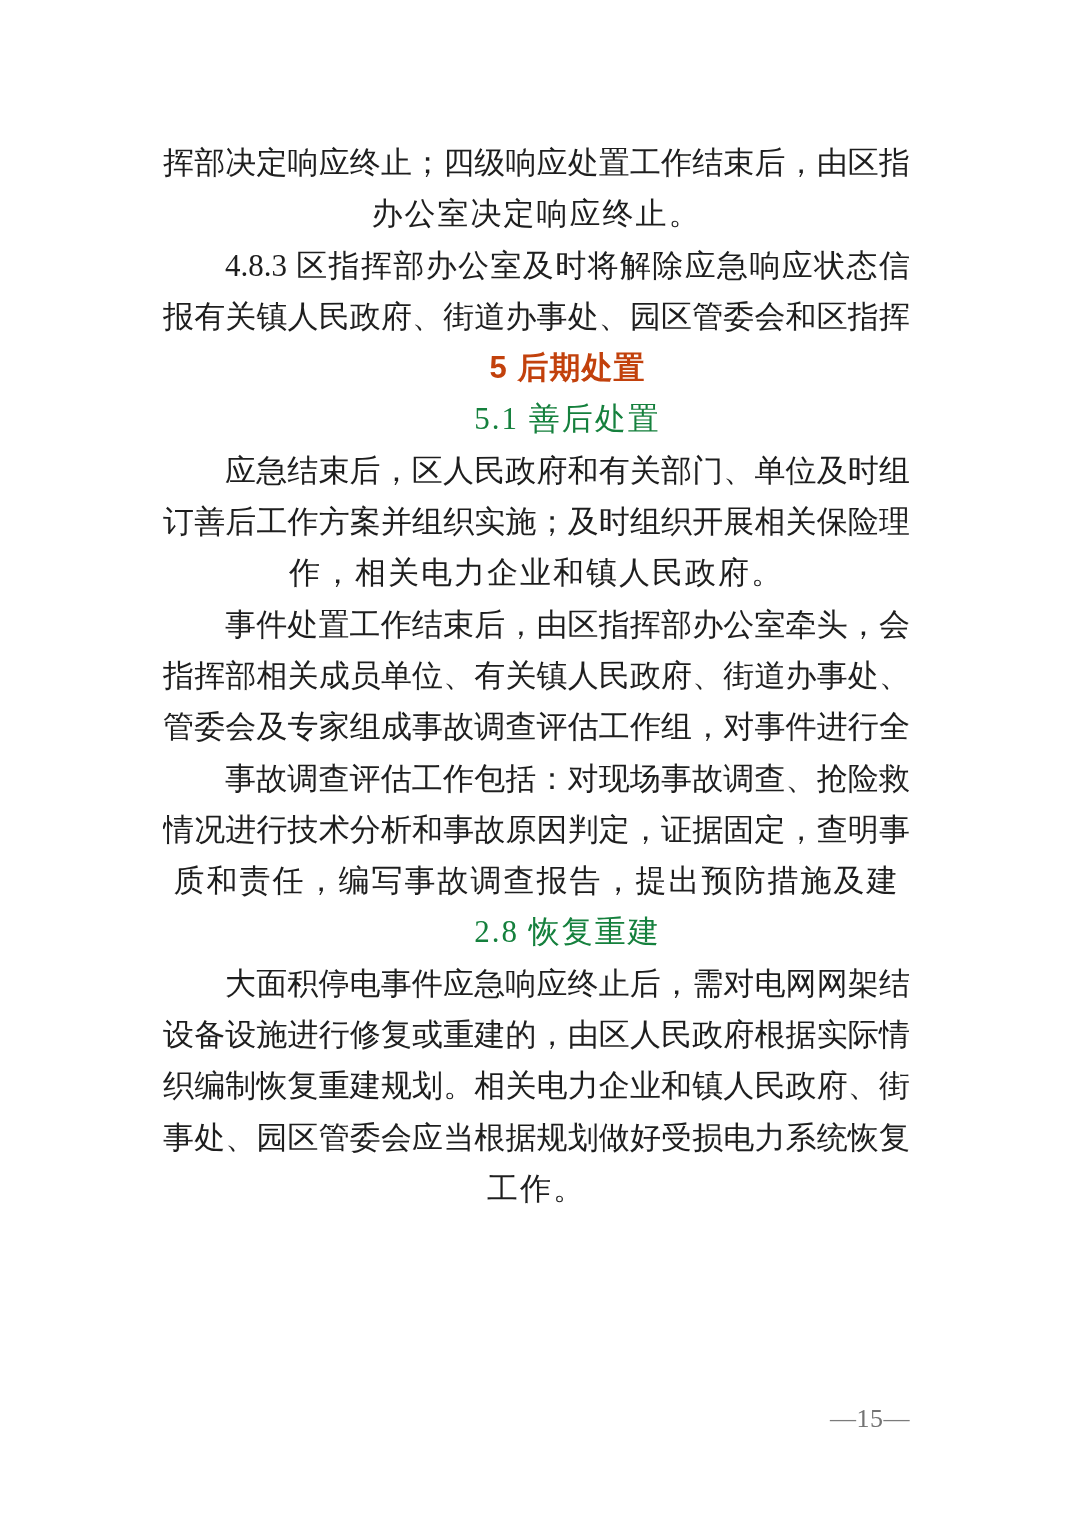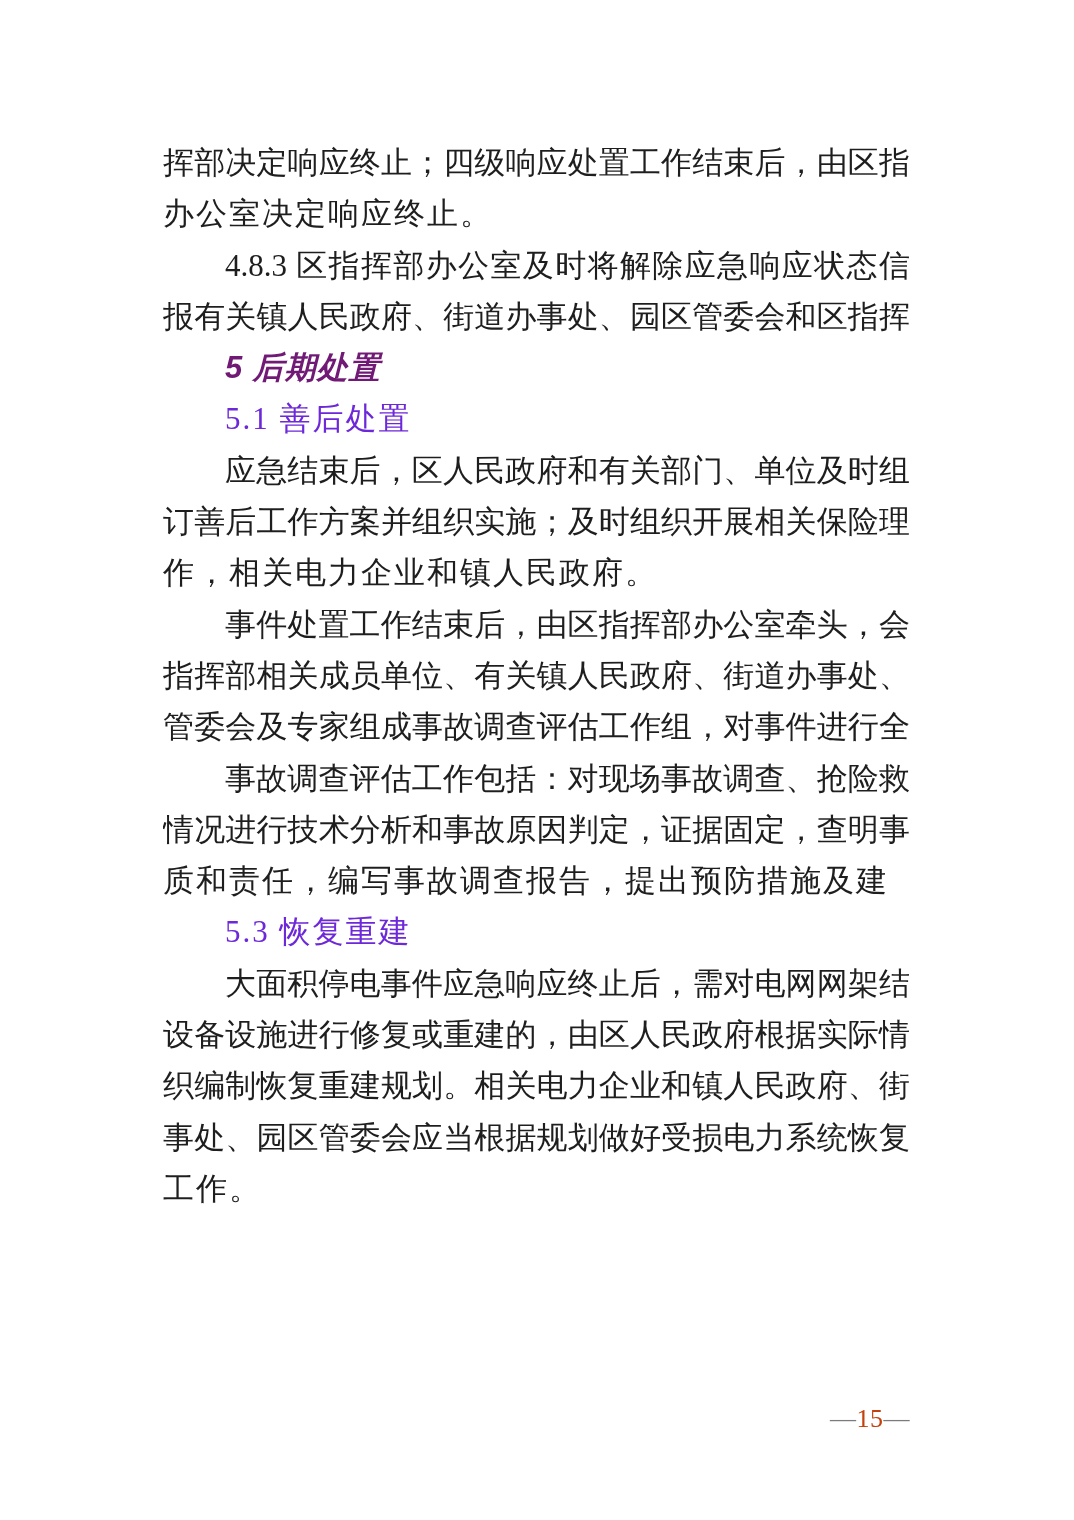--- a/index.html
+++ b/index.html
@@ -19,63 +19,62 @@
   .doc {
     position: absolute;
     left: 163px;
     top: 137px;
     width: 747px;
   }
   .ln {
     font-size: 31px;
     line-height: 51.3px;
     height: 51.3px;
-    text-align: left;
+    text-align: center;
     letter-spacing: 2px;
     white-space: normal;
     overflow: hidden;
   }
   .jst {
     text-align: justify;
     text-align-last: justify;
     text-justify: inter-character;
     letter-spacing: 0;
   }
   .ind {
     text-indent: 2em;
   }
   .h1 {
     font-family: "Liberation Sans", "DejaVu Sans", sans-serif;
     font-weight: 700;
     letter-spacing: 1px;
-    color: #701a75;
-    font-style: italic;
+    color: #c2410c;
   }
   .h2 {
     font-family: "Liberation Serif", "DejaVu Serif", serif;
     font-weight: 400;
     letter-spacing: 2px;
-    color: #6d28d9;
+    color: #15803d;
   }
   .footer {
     position: absolute;
     left: 163px;
     top: 1402px;
     width: 747px;
     text-align: right;
     font-size: 26px;
     line-height: 34px;
     letter-spacing: 0.5px;
     color: #161616;
   }
   .footer .dash {
     color: #7b7b7b;
   }
   .footer .num {
-    color: #c2410c;
+    color: #737373;
     text-align: center;
   }
 </style>
 </head>
 <body>
 
 <div class="page">
 
   <div class="doc">
     <div class="ln jst">挥部决定响应终止；四级响应处置工作结束后，由区指挥部</div>
@@ -86,21 +85,21 @@
     <div class="ln h2 ind">5.1 善后处置</div>
     <div class="ln jst ind">应急结束后，区人民政府和有关部门、单位及时组织制</div>
     <div class="ln jst">订善后工作方案并组织实施；及时组织开展相关保险理赔工</div>
     <div class="ln">作，相关电力企业和镇人民政府。</div>
     <div class="ln jst ind">事件处置工作结束后，由区指挥部办公室牵头，会同区</div>
     <div class="ln jst">指挥部相关成员单位、有关镇人民政府、街道办事处、园区</div>
     <div class="ln jst">管委会及专家组成事故调查评估工作组，对事件进行全面调</div>
     <div class="ln jst ind">事故调查评估工作包括：对现场事故调查、抢险救援等</div>
     <div class="ln jst">情况进行技术分析和事故原因判定，证据固定，查明事故性</div>
     <div class="ln">质和责任，编写事故调查报告，提出预防措施及建议。</div>
-    <div class="ln h2 ind">5.3 恢复重建</div>
+    <div class="ln h2 ind">2.8 恢复重建</div>
     <div class="ln jst ind">大面积停电事件应急响应终止后，需对电网网架结构和</div>
     <div class="ln jst">设备设施进行修复或重建的，由区人民政府根据实际情况组</div>
     <div class="ln jst">织编制恢复重建规划。相关电力企业和镇人民政府、街道办</div>
     <div class="ln jst">事处、园区管委会应当根据规划做好受损电力系统恢复重建</div>
     <div class="ln">工作。</div>
   </div>
 
   <div class="footer">
     <span class="dash">—</span><span class="num">15</span><span class="dash">—</span>
   </div>

